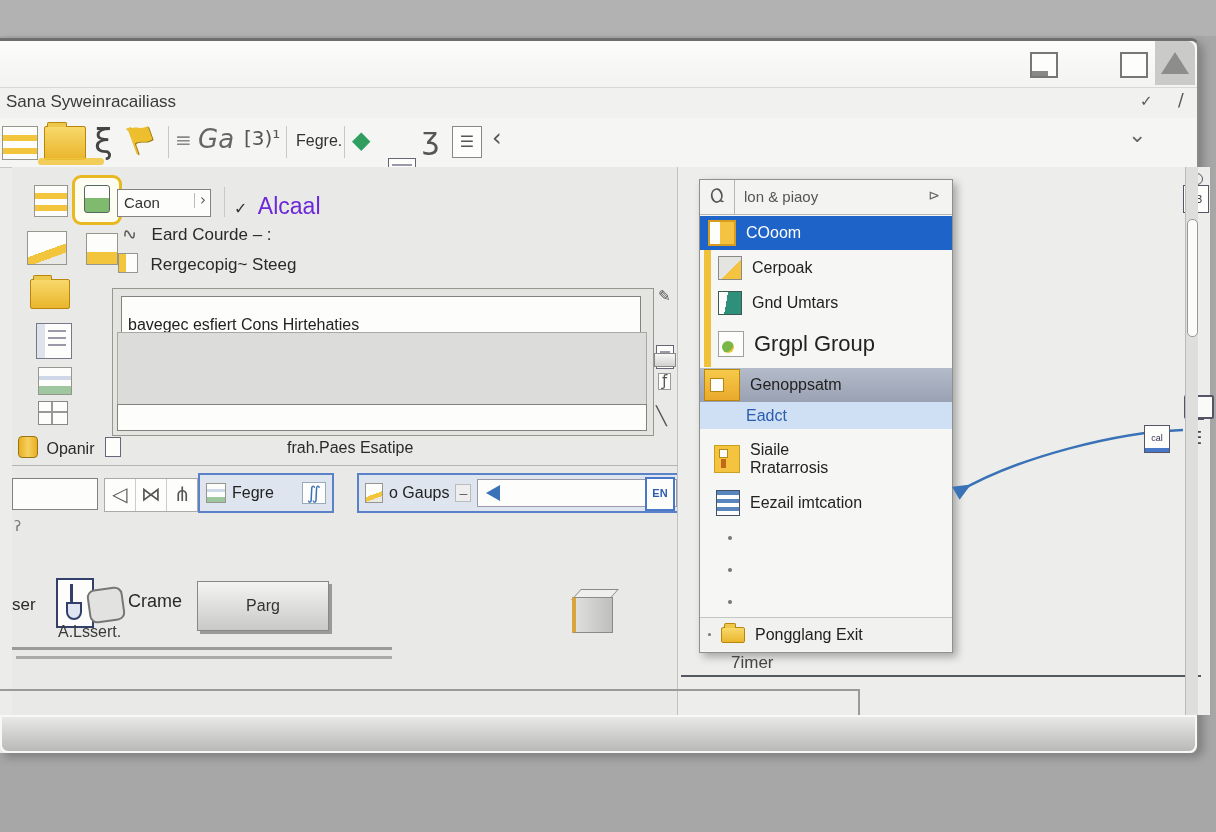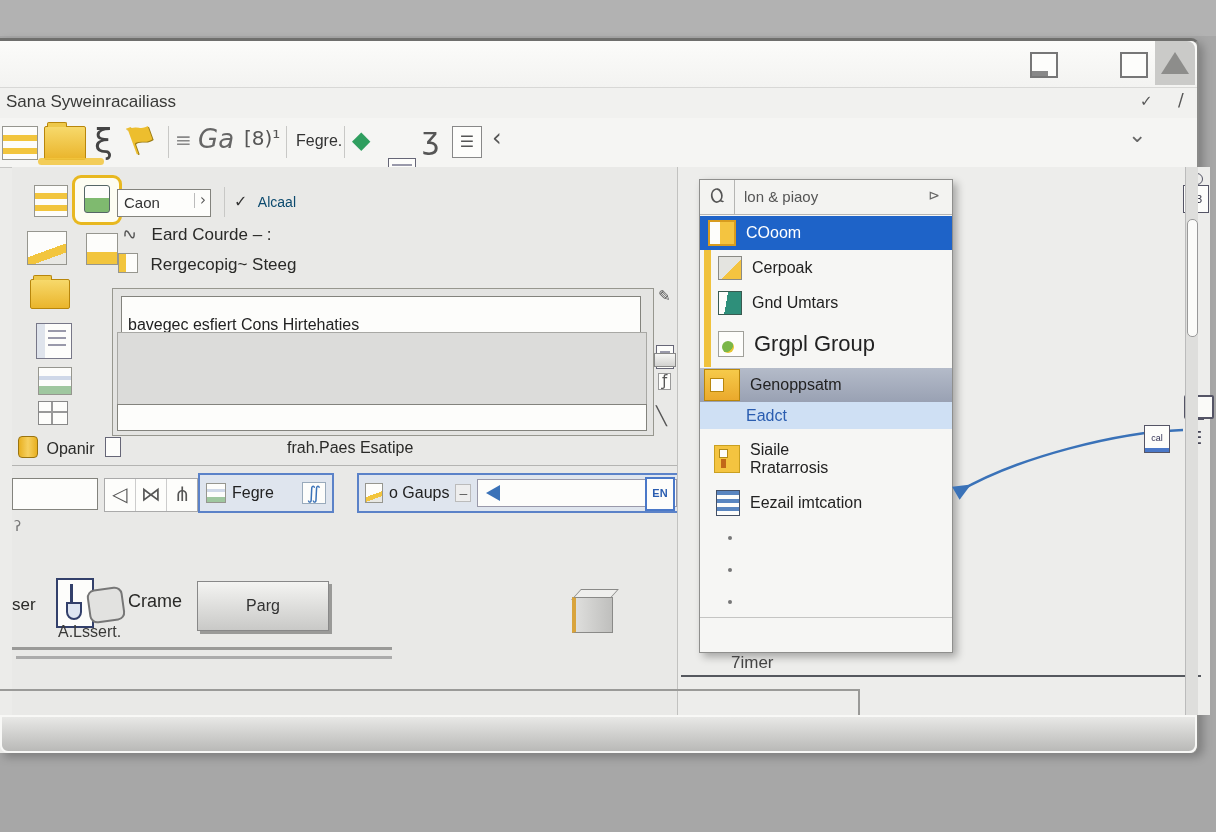--- a/index.html
+++ b/index.html
@@ -84,21 +84,21 @@
 
     <div class="toolbar">
       <div class="mdoc v1 abs" style="left:2px;top:8px;width:34px;height:32px;"></div>
       <div class="folder abs" style="left:44px;top:8px;width:40px;height:32px;"></div>
       <div class="abs" style="left:38px;top:40px;width:66px;height:7px;background:#f2c53d;border-radius:4px;opacity:.85;"></div>
       <span class="glyph abs" style="left:94px;top:6px;font-size:34px;color:#444;">ξ</span>
       <span class="glyph abs" style="left:124px;top:2px;font-size:38px;color:#edbe2e;transform:rotate(-20deg);text-shadow:1px 1px 0 #9a7b12;">⚑</span>
       <div class="vsep abs" style="left:168px;top:8px;height:32px;"></div>
       <span class="glyph abs" style="left:175px;top:12px;font-size:20px;color:#888;">≡</span>
       <span class="glyph abs" style="left:198px;top:8px;font-size:26px;font-style:italic;color:#666;">Ga</span>
-      <span class="glyph abs" style="left:244px;top:10px;font-size:20px;">[8)¹</span>
+      <span class="glyph abs" style="left:244px;top:10px;font-size:20px;">[3)¹</span>
       <div class="vsep abs" style="left:286px;top:8px;height:32px;"></div>
       <span class="abs" style="left:296px;top:14px;font-size:16px;color:#333;">Fegre.</span>
       <div class="vsep abs" style="left:344px;top:8px;height:32px;"></div>
       <span class="glyph abs" style="left:352px;top:10px;font-size:24px;color:#2f9e5f;">◆</span>
       <div class="clipboard abs" style="left:388px;top:6px;width:26px;height:34px;"></div>
       <span class="glyph abs" style="left:422px;top:6px;font-size:30px;">ʒ</span>
       <div class="abs" style="left:452px;top:8px;width:28px;height:30px;border:1px solid #888;background:#fdfdfb;text-align:center;">
         <span class="glyph" style="font-size:16px;line-height:30px;">☰</span>
       </div>
       <span class="glyph abs" style="left:492px;top:8px;font-size:24px;">‹</span>
@@ -125,21 +125,21 @@
           <div class="abs" style="left:12px;top:0;width:2px;height:22px;background:#999;"></div>
         </div>
 
         <div class="inputbox abs" style="left:105px;top:22px;width:92px;height:26px;">
           <span class="abs" style="left:6px;top:4px;font-size:15px;">Caon</span>
           <span class="glyph abs" style="right:4px;top:3px;font-size:15px;border-left:1px solid #bbb;padding-left:5px;">›</span>
         </div>
         <div class="vsep abs" style="left:212px;top:20px;height:30px;"></div>
         <div class="abs" style="left:222px;top:26px;">
           <span class="glyph" style="font-size:16px;color:#333;">✓</span>
-          <span style="font-size:14px;color:#0c4a6e;margin-left:6px;margin-top:33px;">Alcaal</span>
+          <span style="font-size:23px;color:#6d28d9;margin-left:6px;margin-top:33px;">Alcaal</span>
         </div>
 
         <div class="abs" style="left:110px;top:58px;">
           <span class="glyph" style="font-size:18px;color:#555;display:inline-block;transform:rotate(-15deg);">∿</span>
           <span style="font-size:17px;color:#2a2a28;margin-left:10px;">Eard Courde  –  :</span>
         </div>
         <div class="abs" style="left:106px;top:86px;">
           <span class="mdoc v5" style="display:inline-block;width:18px;height:18px;vertical-align:-3px;"></span>
           <span style="font-size:17px;color:#2a2a28;margin-left:8px;">Rergecopig~ Steeg</span>
         </div>
@@ -258,20 +258,25 @@
           <div class="menu-item" style="top:306px;height:34px;">
             <span class="ic ic-eezail" style="margin-left:8px;"></span>
             <span>Eezail imtcation</span>
           </div>
 
           <span class="dot" style="left:28px;top:356px;"></span>
           <span class="dot" style="left:28px;top:388px;"></span>
           <span class="dot" style="left:28px;top:420px;"></span>
 
           <div class="abs" style="left:0;top:437px;width:252px;height:1px;background:#c5c5c3;"></div>
+          <div class="menu-item" style="top:438px;height:33px;background:#f1f1ef;">
+            <span class="dot" style="position:static;flex:none;width:3px;height:3px;"></span>
+            <span class="folder ic" style="width:22px;height:14px;"></span>
+            <span>Pongglang Exit</span>
+          </div>
         </div>
 
         <span class="abs" style="left:53px;top:486px;font-size:17px;color:#444;">7imer</span>
         <div class="abs" style="left:3px;top:508px;width:520px;height:2px;background:#55585e;"></div>
 
         <svg class="abs" style="left:270px;top:255px;" width="240" height="80" viewBox="0 0 240 80">
           <defs>
             <marker id="ah" markerWidth="8" markerHeight="8" refX="6" refY="3" orient="auto">
               <path d="M7,0 L0,3 L7,6 Z" fill="#3a72b8"></path>
             </marker>

